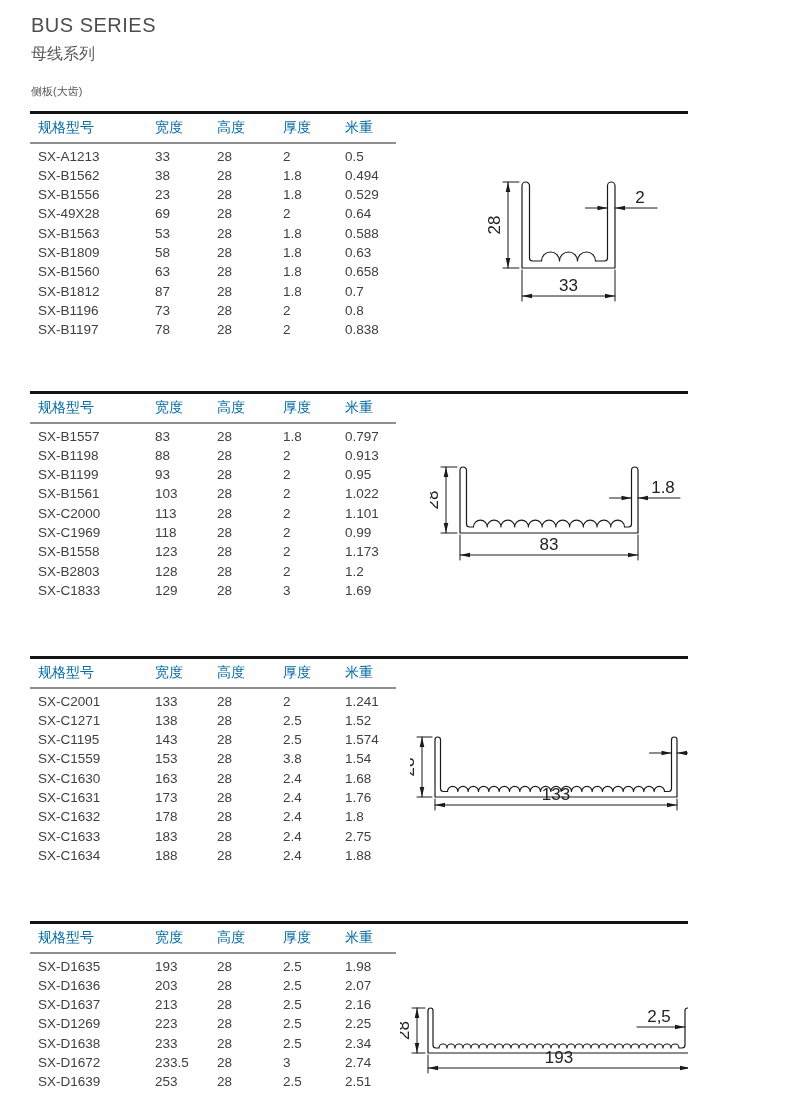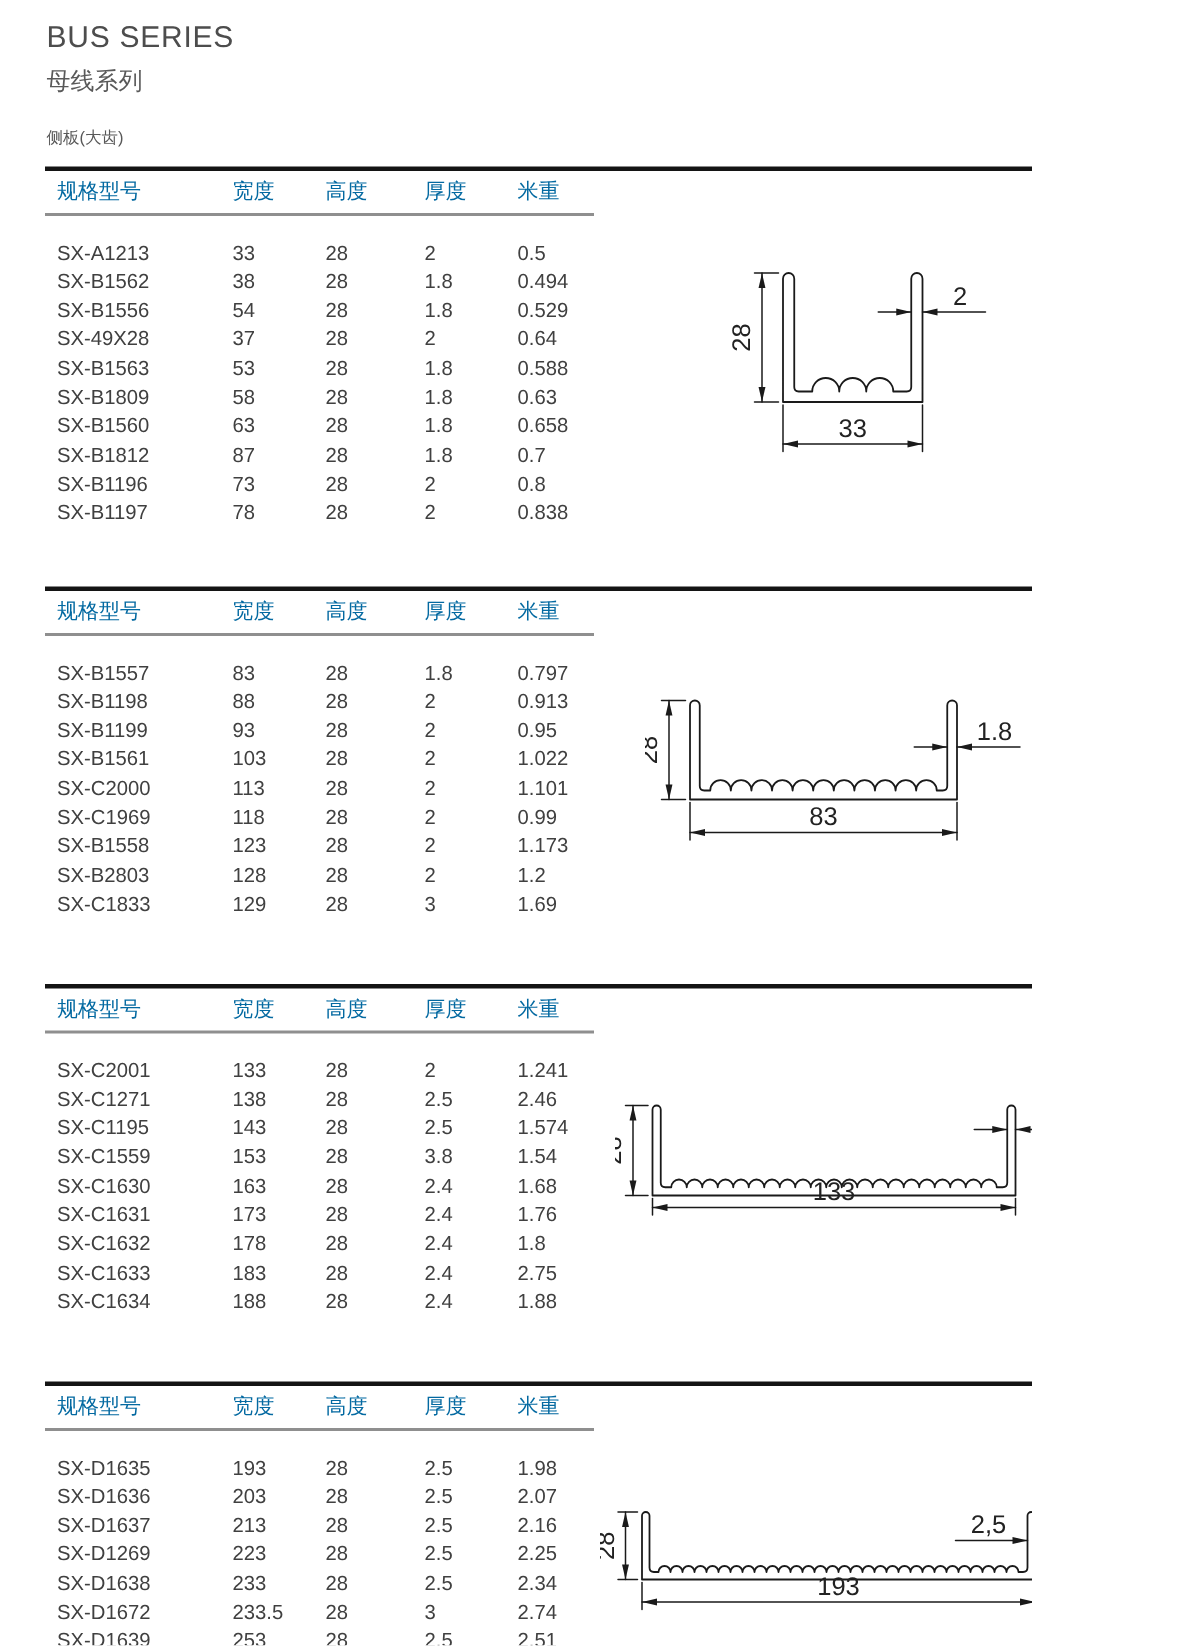--- a/index.html
+++ b/index.html
@@ -7,21 +7,21 @@
         font-family:"Liberation Sans",sans-serif;}
   .title{position:absolute;left:31px;top:14px;font-size:20px;letter-spacing:.5px;color:#4d4d4d;}
   .subtitle{position:absolute;left:31px;top:44px;font-size:16px;color:#595959;}
   .section-label{position:absolute;left:31px;top:84px;font-size:11px;color:#585858;}
   .section{position:absolute;left:30px;width:740px;}
   .top-border{height:2.5px;background:#141414;}
   .thead{display:grid;grid-template-columns:117px 62px 66px 62px 90px auto;
          padding-left:8px;height:28px;align-items:center;font-size:14px;color:#0369a1;}
   .thead .fig-col{justify-self:end;padding-right:2px;}
   .sep{height:2px;width:366px;background:#8f8f8f;}
-  .rows{margin-top:15px;}
+  .rows{margin-top:3px;}
   .row{display:grid;grid-template-columns:117px 62px 66px 62px 90px auto;
        padding-left:8px;height:19.3px;line-height:19.3px;font-size:13.5px;color:#404040;}
   .fig{position:absolute;}
   .dim-text{font-family:"Liberation Sans",sans-serif;}
 </style>
 </head>
 <body>
 
 <div class="page">
   <div class="title">BUS SERIES</div>
@@ -49,28 +49,28 @@
         </div>
         <div class="row">
           <span>SX-B1562</span>
           <span>38</span>
           <span>28</span>
           <span>1.8</span>
           <span>0.494</span>
         </div>
         <div class="row">
           <span>SX-B1556</span>
-          <span>54</span>
+          <span>23</span>
           <span>28</span>
           <span>1.8</span>
           <span>0.529</span>
         </div>
         <div class="row">
           <span>SX-49X28</span>
-          <span>37</span>
+          <span>69</span>
           <span>28</span>
           <span>2</span>
           <span>0.64</span>
         </div>
         <div class="row">
           <span>SX-B1563</span>
           <span>53</span>
           <span>28</span>
           <span>1.8</span>
           <span>0.588</span>
@@ -208,21 +208,21 @@
           <span>133</span>
           <span>28</span>
           <span>2</span>
           <span>1.241</span>
         </div>
         <div class="row">
           <span>SX-C1271</span>
           <span>138</span>
           <span>28</span>
           <span>2.5</span>
-          <span>2.46</span>
+          <span>1.52</span>
         </div>
         <div class="row">
           <span>SX-C1195</span>
           <span>143</span>
           <span>28</span>
           <span>2.5</span>
           <span>1.574</span>
         </div>
         <div class="row">
           <span>SX-C1559</span>

